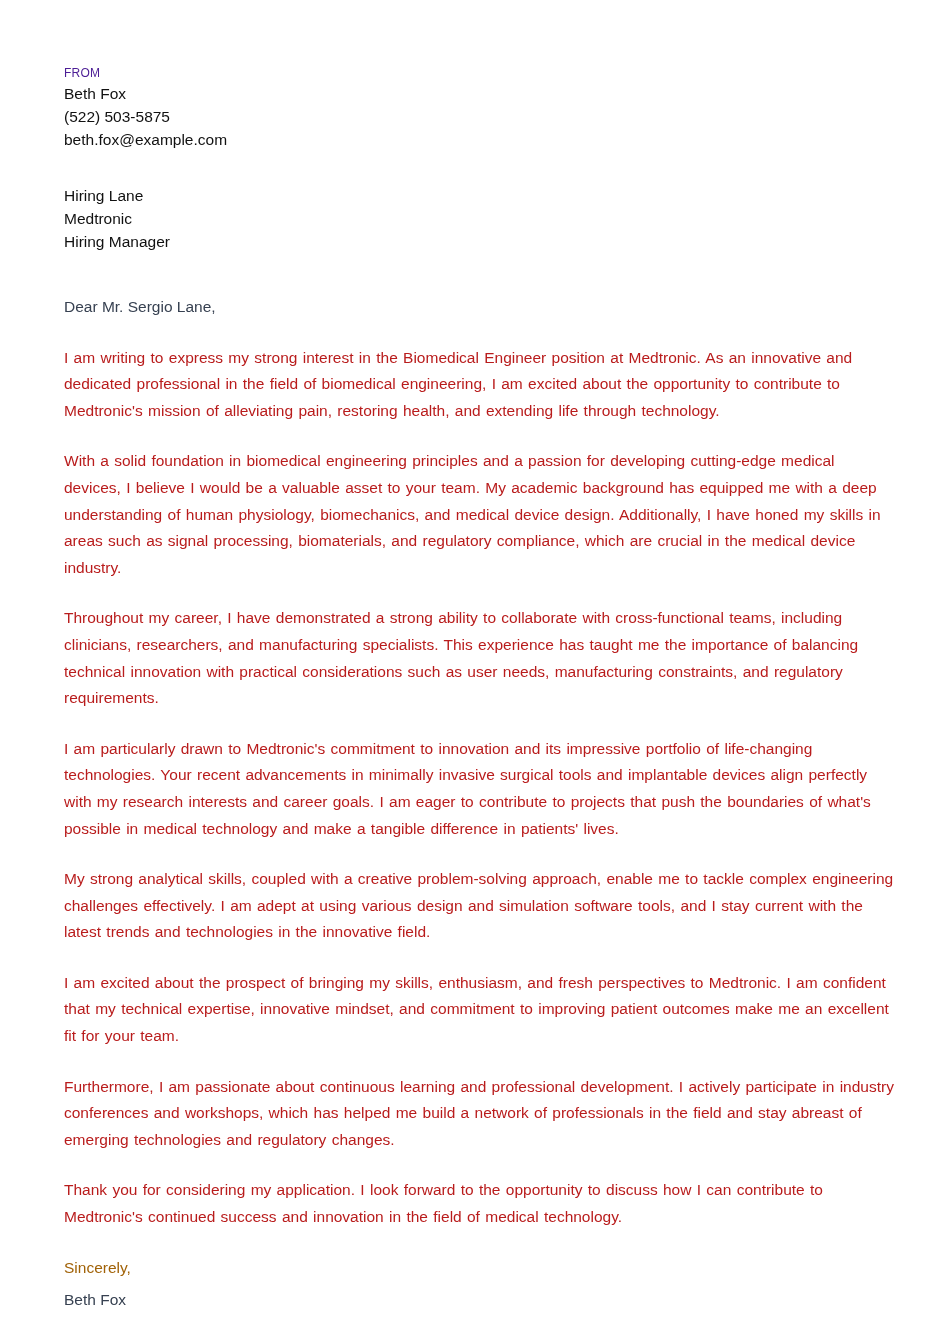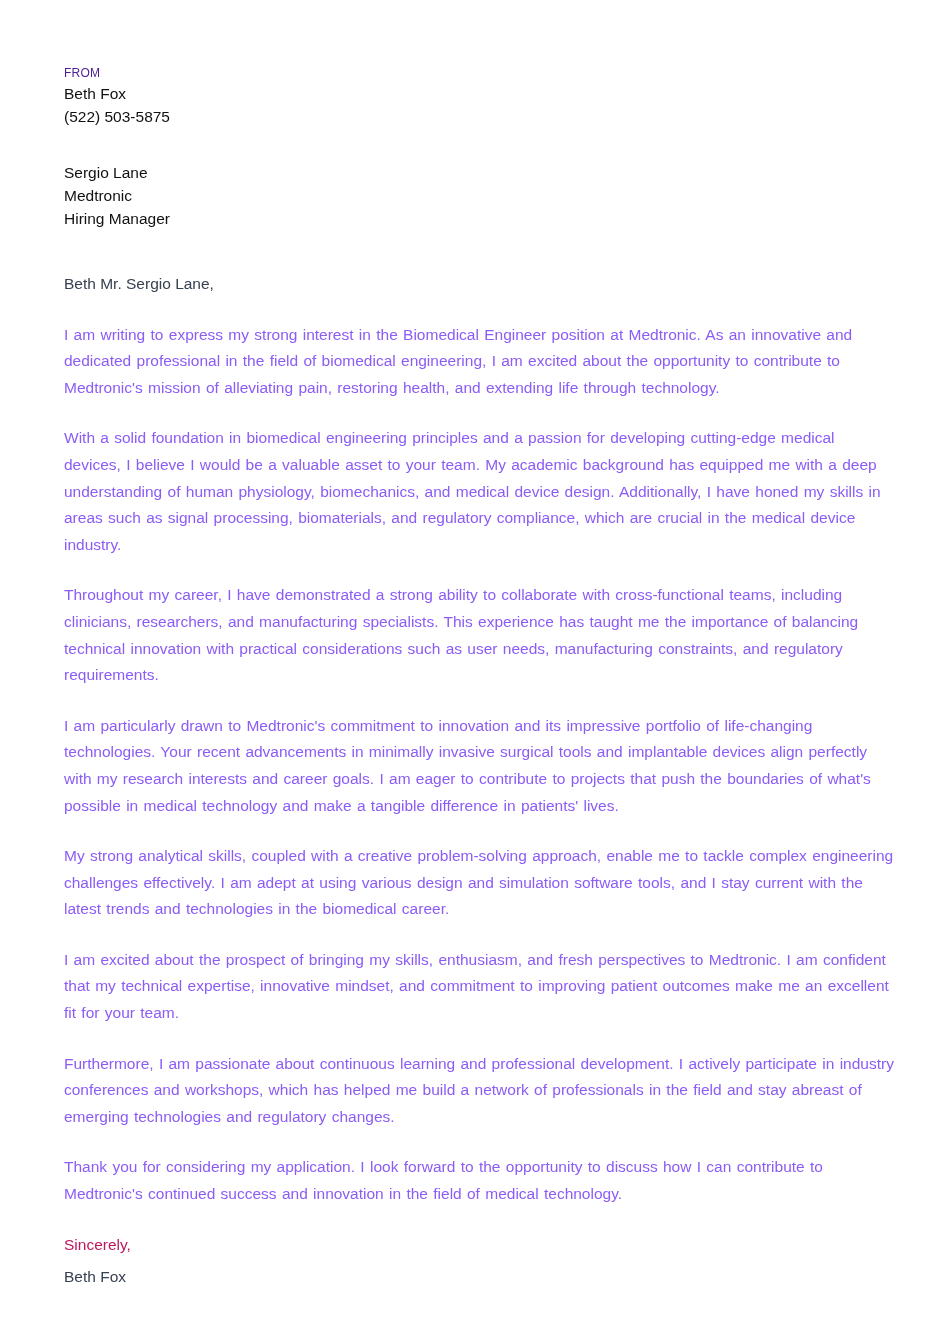--- a/index.html
+++ b/index.html
@@ -36,61 +36,62 @@
     .to-block { margin-top: 33px; }
     .salutation {
       margin-top: 41px;
       font-size: 15.5px;
       color: #374151;
       line-height: 26.6px;
     }
     .paragraph {
       margin-top: 24px;
       font-size: 15.5px;
-      color: #8b5cf6;
+      color: #b91c1c;
       line-height: 26.6px;
       word-spacing: 1px;
     }
     .closing {
       margin-top: 24px;
       font-size: 15.5px;
-      color: #be185d;
+      color: #a16207;
       line-height: 26.6px;
     }
     .signature {
       margin-top: 6px;
       font-size: 15.5px;
       color: #374151;
       line-height: 26.6px;
     }
   </style>
 </head>
 <body>
 
 <div class="letter">
 
   <div class="from-block">
     <div class="block-label">FROM</div>
     <div class="contact-line">Beth Fox</div>
     <div class="contact-line">(522) 503-5875</div>
+    <div class="contact-line">beth.fox@example.com</div>
   </div>
 
   <div class="to-block">
-    <div class="contact-line">Sergio Lane</div>
+    <div class="contact-line">Hiring Lane</div>
     <div class="contact-line">Medtronic</div>
     <div class="contact-line">Hiring Manager</div>
   </div>
 
-  <div class="salutation">Beth Mr. Sergio Lane,</div>
+  <div class="salutation">Dear Mr. Sergio Lane,</div>
 
   <p class="paragraph" style="margin-bottom:0">I am writing to express my strong interest in the Biomedical Engineer position at Medtronic. As an innovative and dedicated professional in the field of biomedical engineering, I am excited about the opportunity to contribute to Medtronic's mission of alleviating pain, restoring health, and extending life through technology.</p>
   <p class="paragraph" style="margin-bottom:0">With a solid foundation in biomedical engineering principles and a passion for developing cutting-edge medical devices, I believe I would be a valuable asset to your team. My academic background has equipped me with a deep understanding of human physiology, biomechanics, and medical device design. Additionally, I have honed my skills in areas such as signal processing, biomaterials, and regulatory compliance, which are crucial in the medical device industry.</p>
   <p class="paragraph" style="margin-bottom:0">Throughout my career, I have demonstrated a strong ability to collaborate with cross-functional teams, including clinicians, researchers, and manufacturing specialists. This experience has taught me the importance of balancing technical innovation with practical considerations such as user needs, manufacturing constraints, and regulatory requirements.</p>
   <p class="paragraph" style="margin-bottom:0">I am particularly drawn to Medtronic's commitment to innovation and its impressive portfolio of life-changing technologies. Your recent advancements in minimally invasive surgical tools and implantable devices align perfectly with my research interests and career goals. I am eager to contribute to projects that push the boundaries of what's possible in medical technology and make a tangible difference in patients' lives.</p>
-  <p class="paragraph" style="margin-bottom:0">My strong analytical skills, coupled with a creative problem-solving approach, enable me to tackle complex engineering challenges effectively. I am adept at using various design and simulation software tools, and I stay current with the latest trends and technologies in the biomedical career.</p>
+  <p class="paragraph" style="margin-bottom:0">My strong analytical skills, coupled with a creative problem-solving approach, enable me to tackle complex engineering challenges effectively. I am adept at using various design and simulation software tools, and I stay current with the latest trends and technologies in the innovative field.</p>
   <p class="paragraph" style="margin-bottom:0">I am excited about the prospect of bringing my skills, enthusiasm, and fresh perspectives to Medtronic. I am confident that my technical expertise, innovative mindset, and commitment to improving patient outcomes make me an excellent fit for your team.</p>
   <p class="paragraph" style="margin-bottom:0">Furthermore, I am passionate about continuous learning and professional development. I actively participate in industry conferences and workshops, which has helped me build a network of professionals in the field and stay abreast of emerging technologies and regulatory changes.</p>
   <p class="paragraph" style="margin-bottom:12px">Thank you for considering my application. I look forward to the opportunity to discuss how I can contribute to Medtronic's continued success and innovation in the field of medical technology.</p>
 
   <div class="closing">Sincerely,</div>
   <div class="signature">Beth Fox</div>
 
 </div>
 
 </body></html>

